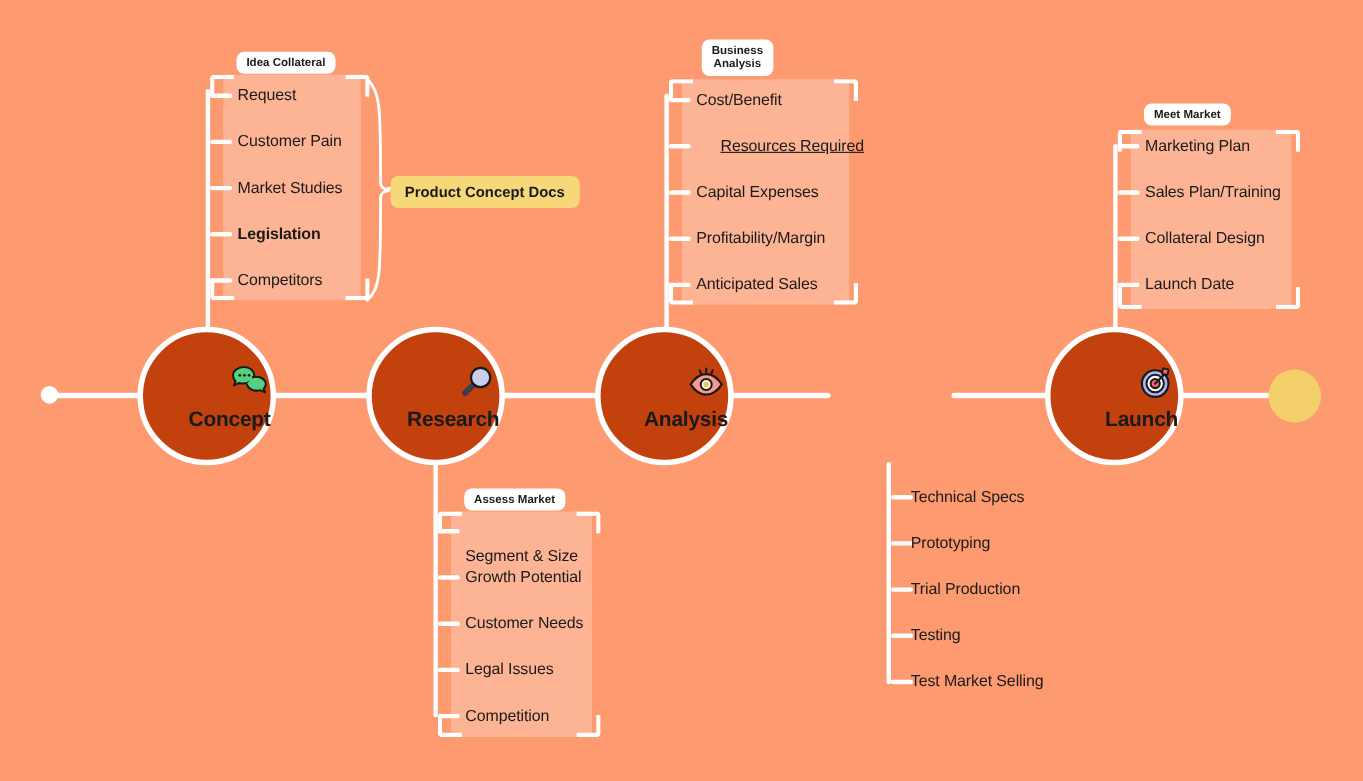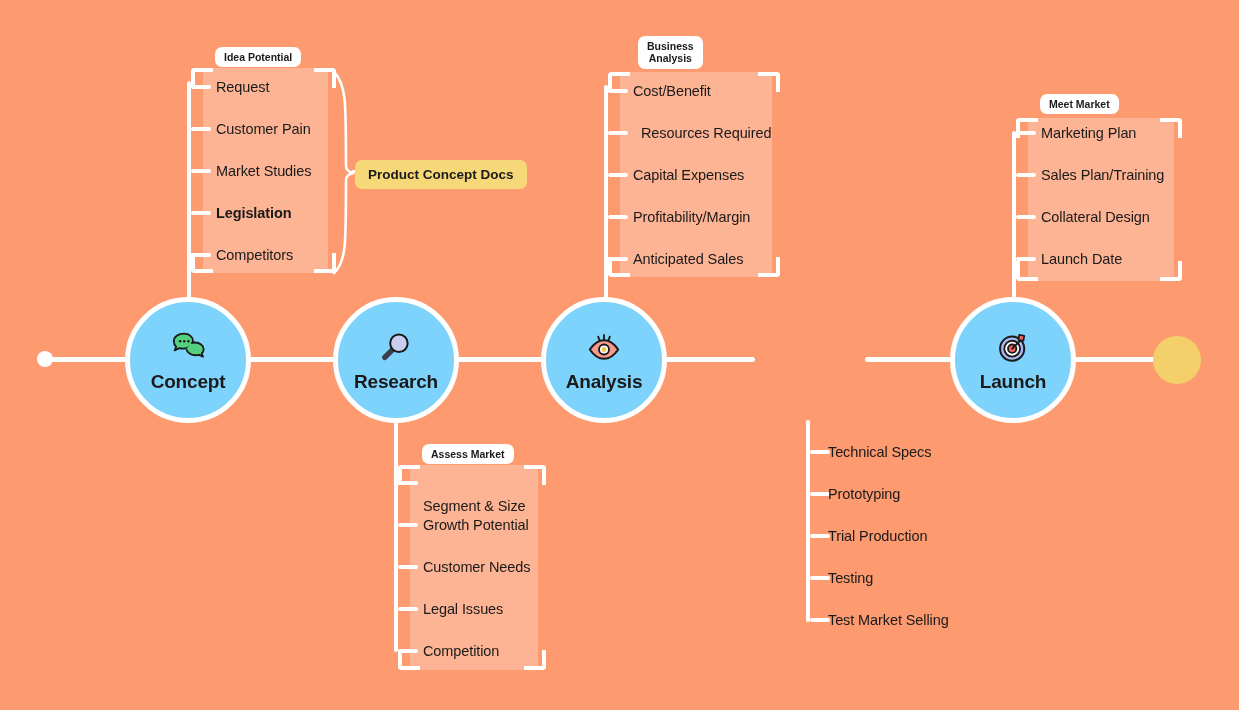--- a/index.html
+++ b/index.html
@@ -41,26 +41,26 @@
     border-radius: 50%;
     background: #F3D06A;
   }
 
   
   .node {
     position: absolute;
     width: 126px;
     height: 126px;
     border-radius: 50%;
-    background: #7dd3fc;
+    background: #c2410c;
     border: 5px solid #FFFFFF;
     box-sizing: border-box;
     display: flex;
     flex-direction: column;
-    align-items: center;
+    align-items: flex-end;
     justify-content: center;
     z-index: 5;
   }
   .node-icon {
     width: 40px;
     height: 40px;
     display: block;
     margin-bottom: 4px;
   }
   .node-label {
@@ -167,21 +167,21 @@
   <div class="timeline-line" style="left:865px; top:357px; width:95px;"></div>
   <div class="timeline-line" style="left:1068px; top:357px; width:90px;"></div>
   <div class="timeline-dot-end" style="left:1153px; top:336px;"></div>
 
   <div class="panel" style="left:203px; top:68px; width:125px; height:205px;"></div>
   <div class="bk bk-tl" style="left:191px; top:68px;"></div>
   <div class="bk bk-tr" style="left:314px; top:68px;"></div>
   <div class="bk bk-bl" style="left:191px; top:253px;"></div>
   <div class="bk bk-br" style="left:314px; top:253px;"></div>
 
-  <div class="chip" style="left:215px; top:47px;">Idea Potential</div>
+  <div class="chip" style="left:215px; top:47px;">Idea Collateral</div>
 
   <div class="spine" style="left:187px; top:81px; height:222px;"></div>
 
   <div class="tick" style="left:191px; top:85px;"></div>
   <div class="item-text" style="left:216px; top:79px;">Request</div>
   <div class="tick" style="left:191px; top:127px;"></div>
   <div class="item-text" style="left:216px; top:121px;">Customer Pain</div>
   <div class="tick" style="left:191px; top:169px;"></div>
   <div class="item-text" style="left:216px; top:163px;">Market Studies</div>
   <div class="tick" style="left:191px; top:211px;"></div>
@@ -202,21 +202,21 @@
   <div class="bk bk-br" style="left:758px; top:257px;"></div>
 
   <div class="chip" style="left:638px; top:36px;">Business
 Analysis</div>
 
   <div class="spine" style="left:604px; top:85px; height:222px;"></div>
 
   <div class="tick" style="left:608px; top:89px;"></div>
   <div class="item-text" style="left:633px; top:83px;">Cost/Benefit</div>
   <div class="tick" style="left:608px; top:131px;"></div>
-  <div class="item-text" style="left:641px; top:125px;">Resources Required</div>
+  <div class="item-text" style="left:655px; top:125px;text-decoration:underline;">Resources Required</div>
   <div class="tick" style="left:608px; top:173px;"></div>
   <div class="item-text" style="left:633px; top:167px;">Capital Expenses</div>
   <div class="tick" style="left:608px; top:215px;"></div>
   <div class="item-text" style="left:633px; top:209px;">Profitability/Margin</div>
   <div class="tick" style="left:608px; top:257px;"></div>
   <div class="item-text" style="left:633px; top:251px;">Anticipated Sales</div>
 
   <div class="panel" style="left:1028px; top:118px; width:146px; height:163px;"></div>
   <div class="bk bk-tl" style="left:1016px; top:118px;"></div>
   <div class="bk bk-tr" style="left:1160px; top:118px;"></div>

